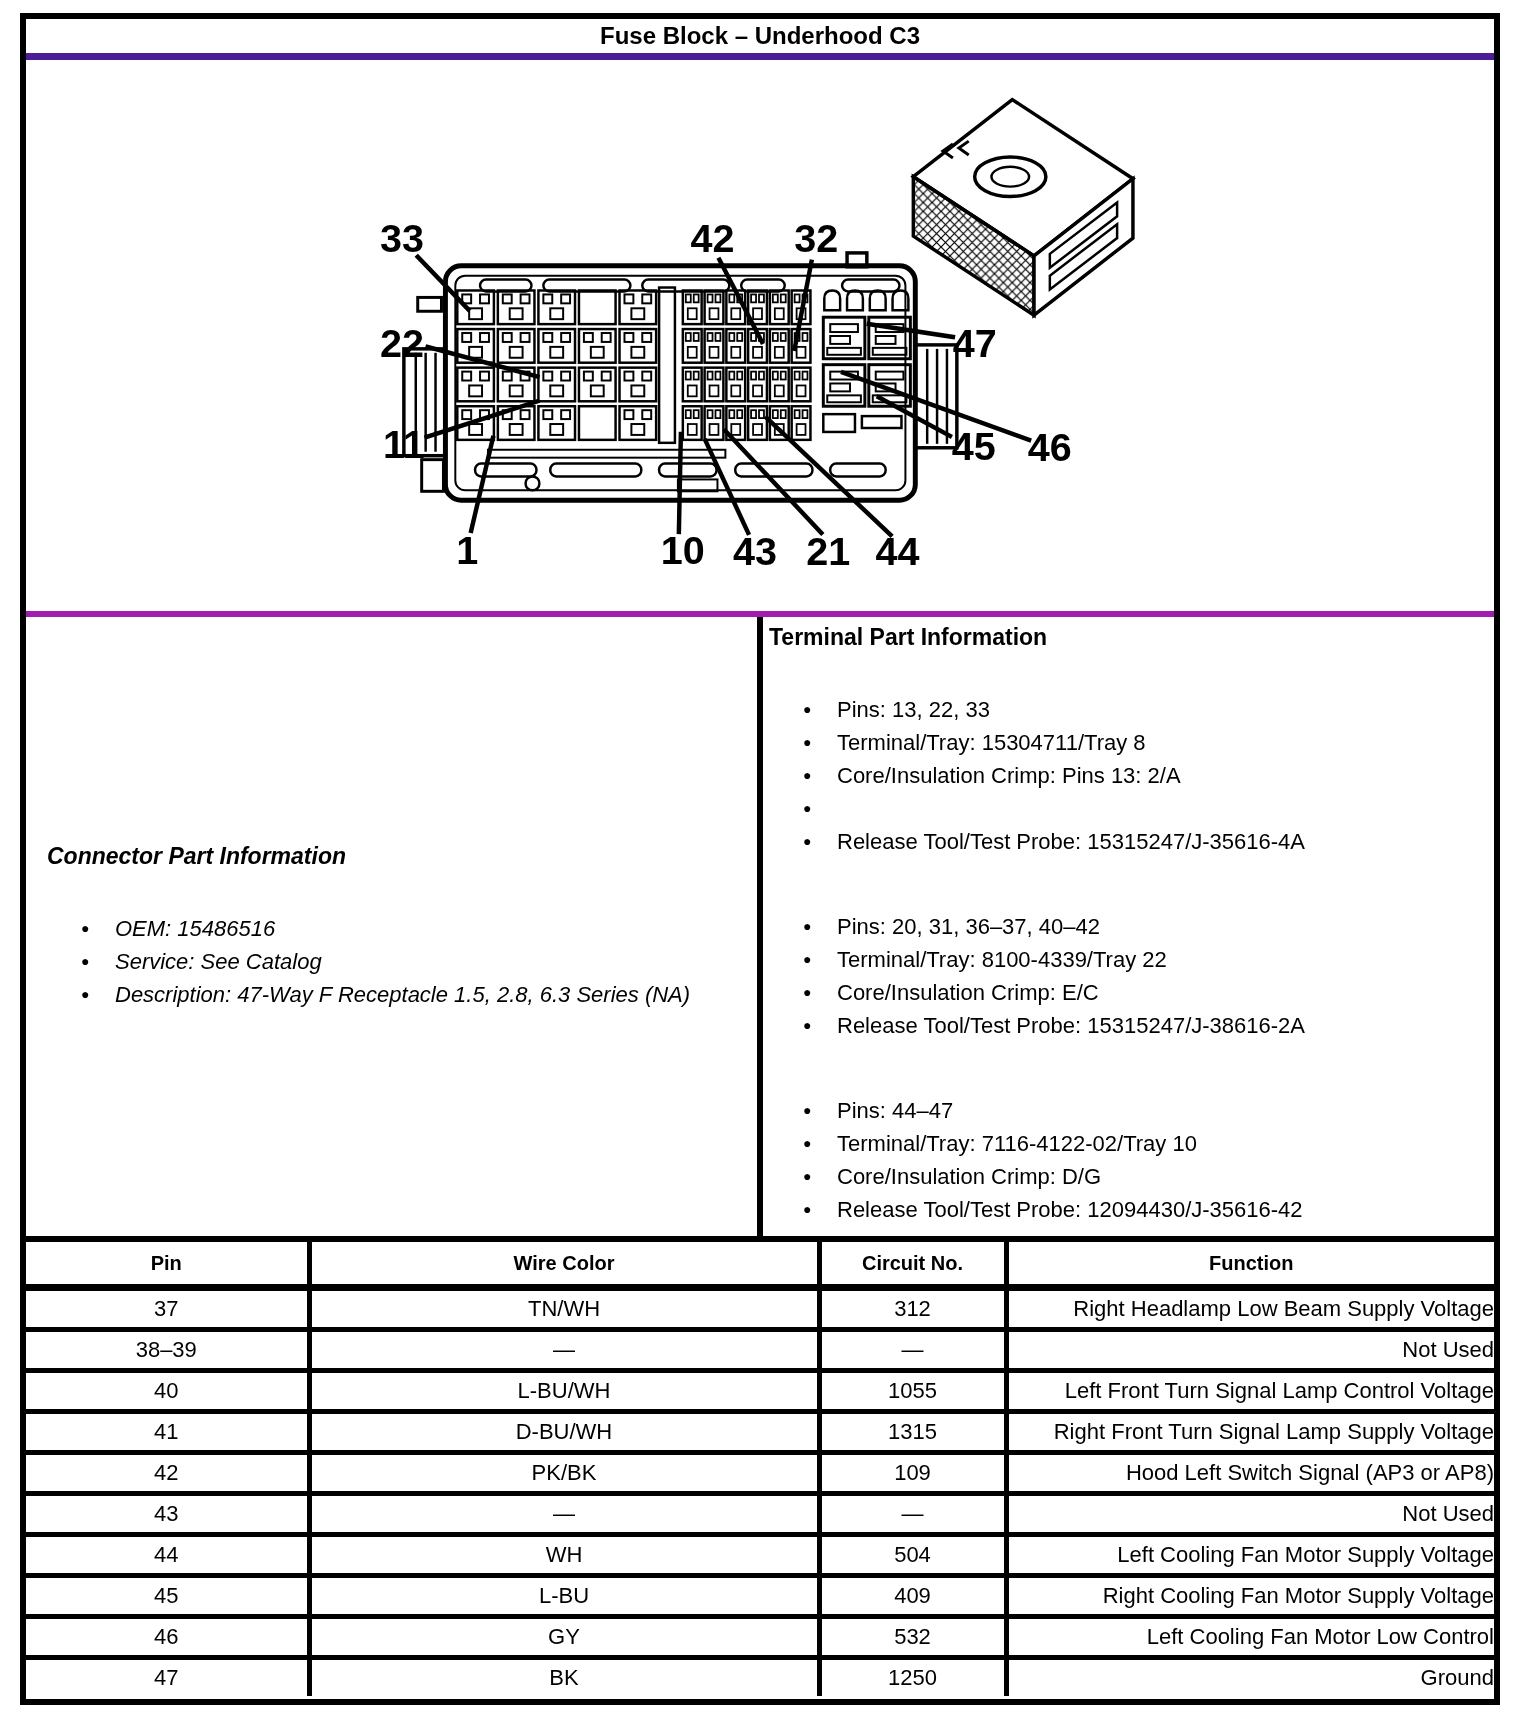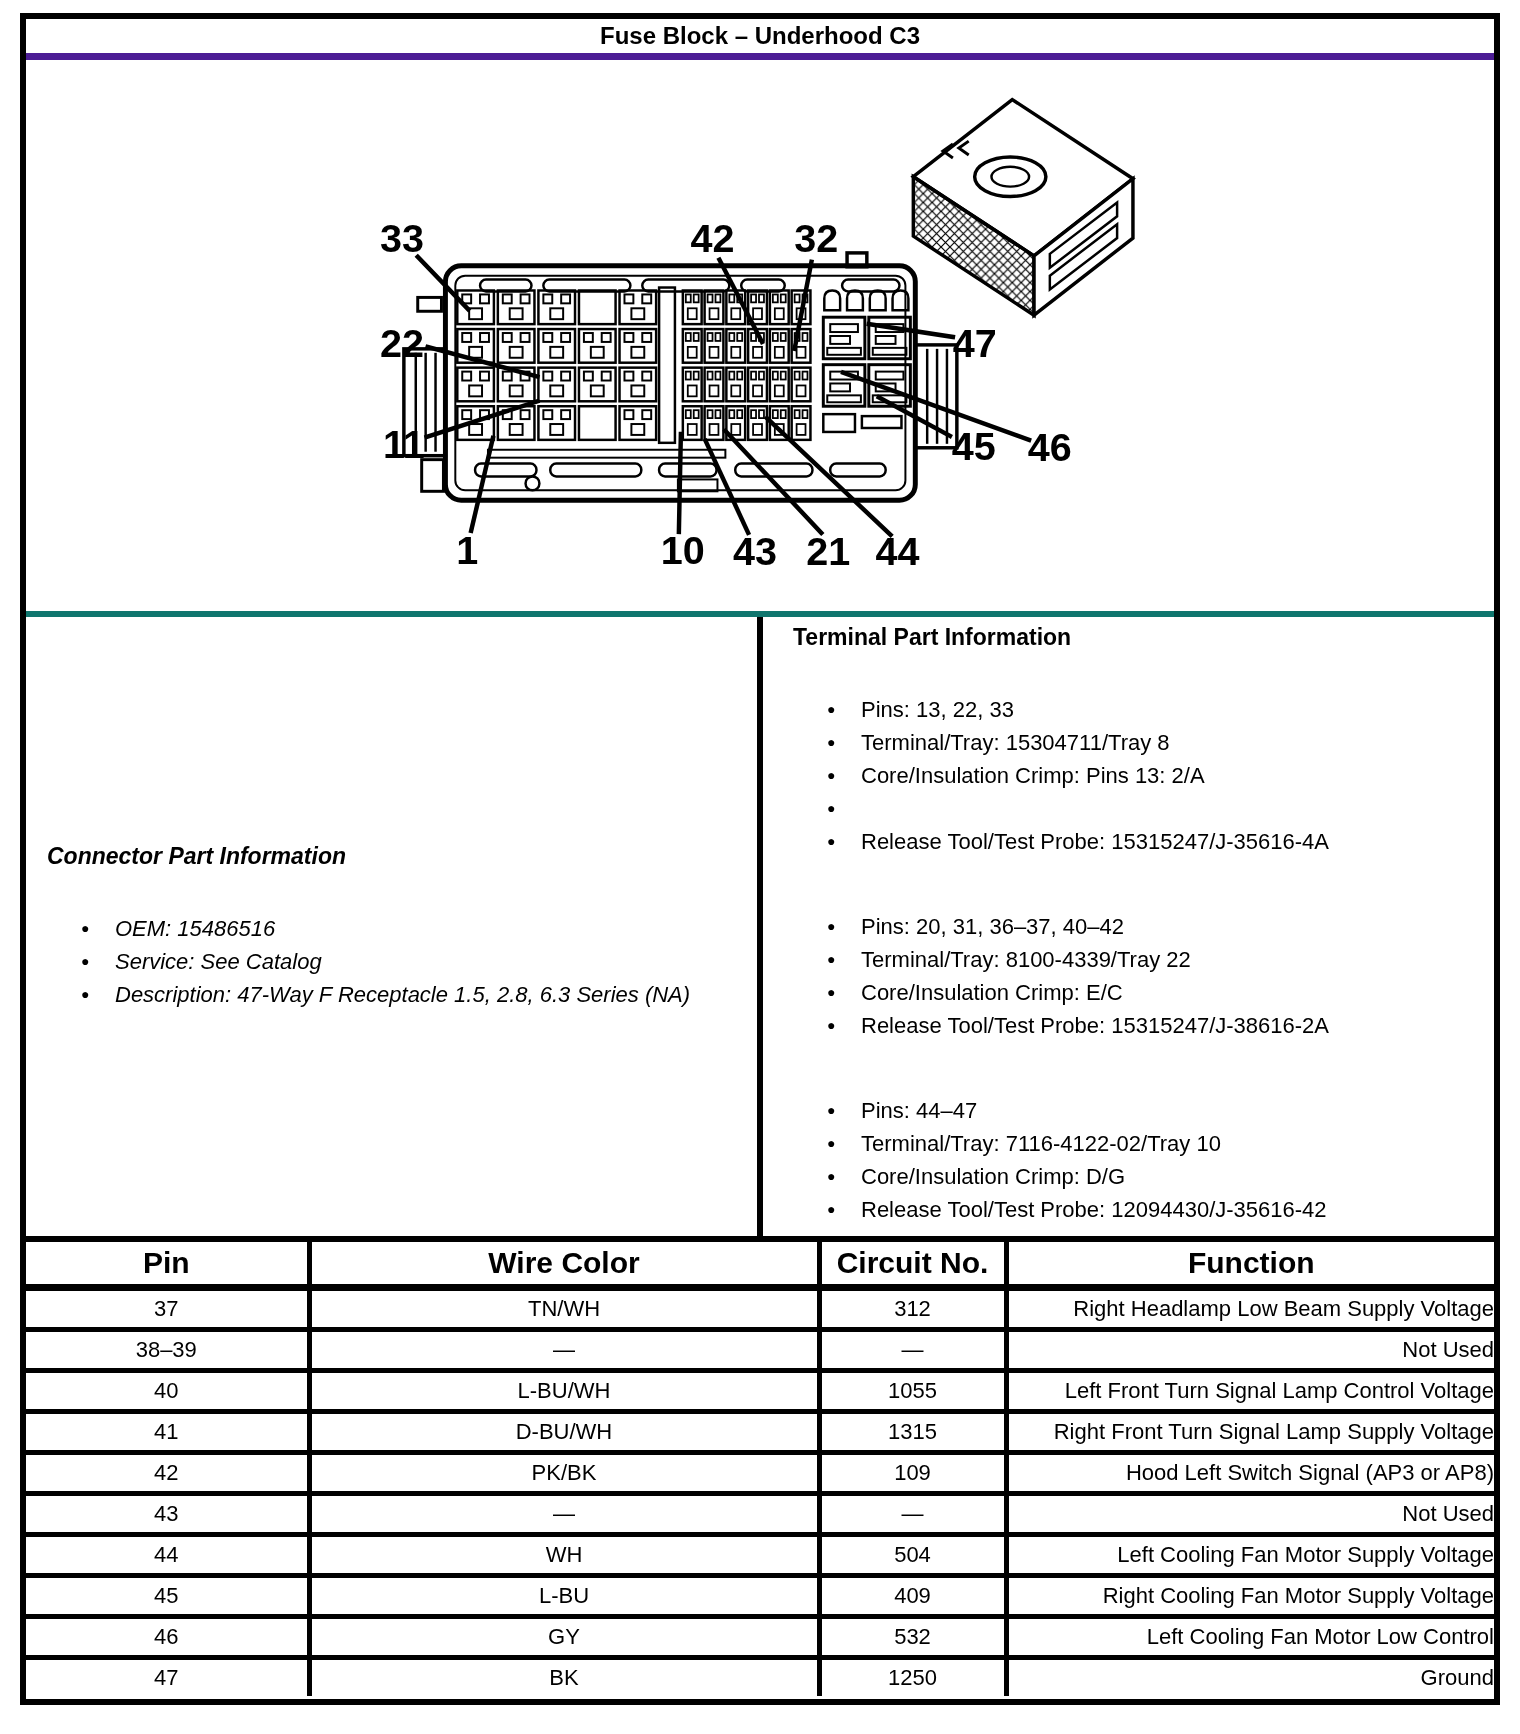--- a/index.html
+++ b/index.html
@@ -1,35 +1,35 @@
 <!DOCTYPE html>
 <html><head>
 <meta charset="utf-8">
 <style>
   html,body{margin:0;padding:0;background:#fff;}
   body{width:1520px;height:1734px;position:relative;font-family:"Liberation Sans",sans-serif;color:#000;}
   .doc{position:absolute;left:20px;top:13px;width:1468px;height:1680px;border:6px solid #000;background:#fff;}
   .title-bar{height:34px;border-bottom:7px solid #4c1d95;display:flex;align-items:center;justify-content:center;}
   .title-bar span{font-weight:bold;font-size:24px;}
-  .diagram-section{height:551px;border-bottom:6px solid #0f766e;position:relative;overflow:hidden;}
+  .diagram-section{height:551px;border-bottom:6px solid #a21caf;position:relative;overflow:hidden;}
   .diagram-section svg{width:100%;height:100%;display:block;}
   svg text.callout{font-family:"Liberation Sans",sans-serif;font-weight:bold;font-size:40px;fill:#000;}
   .info-section{display:flex;height:619px;border-bottom:6px solid #000;}
   .info-cell{box-sizing:border-box;overflow:hidden;}
   .info-cell.left{width:737px;border-right:6px solid #000;display:flex;flex-direction:column;justify-content:center;padding-left:21px;font-style:italic;}
-  .info-cell.right{flex:1;padding-left:6px;padding-top:6px;margin-left:24px;}
+  .info-cell.right{flex:1;padding-left:6px;padding-top:6px;}
   .info-heading{font-weight:bold;font-size:23px;line-height:28px;}
   #connector-bullets{margin-top:42px;}
   #terminal-groups .bullet-group{margin-top:52px;}
   #terminal-groups .bullet-group:first-child{margin-top:42px;}
   .bullet-row{display:flex;font-size:22px;line-height:33px;}
   .bullet-row .dot{display:inline-block;width:34px;margin-left:34px;font-size:14px;flex:none;}
   .pin-table{border-collapse:collapse;width:100%;table-layout:fixed;font-size:22px;}
   .pin-table th,.pin-table td{border:5px solid #000;height:36px;padding:0;text-align:center;overflow:hidden;white-space:nowrap;}
-  .pin-table thead th{height:42px;font-weight:bold;font-size:30px;border-bottom:7px solid #000;}
+  .pin-table thead th{height:42px;font-weight:bold;font-size:20px;border-bottom:7px solid #000;}
   .pin-table td.fn{text-align:right;padding-left:8px;}
   .pin-table tr>*:first-child{border-left:none;}
   .pin-table tr>*:last-child{border-right:none;}
   .pin-table thead th{border-top:none;}
   .pin-table tbody tr:last-child td{border-bottom:none;}
 </style>
 </head>
 <body>
 
 <div class="doc">

